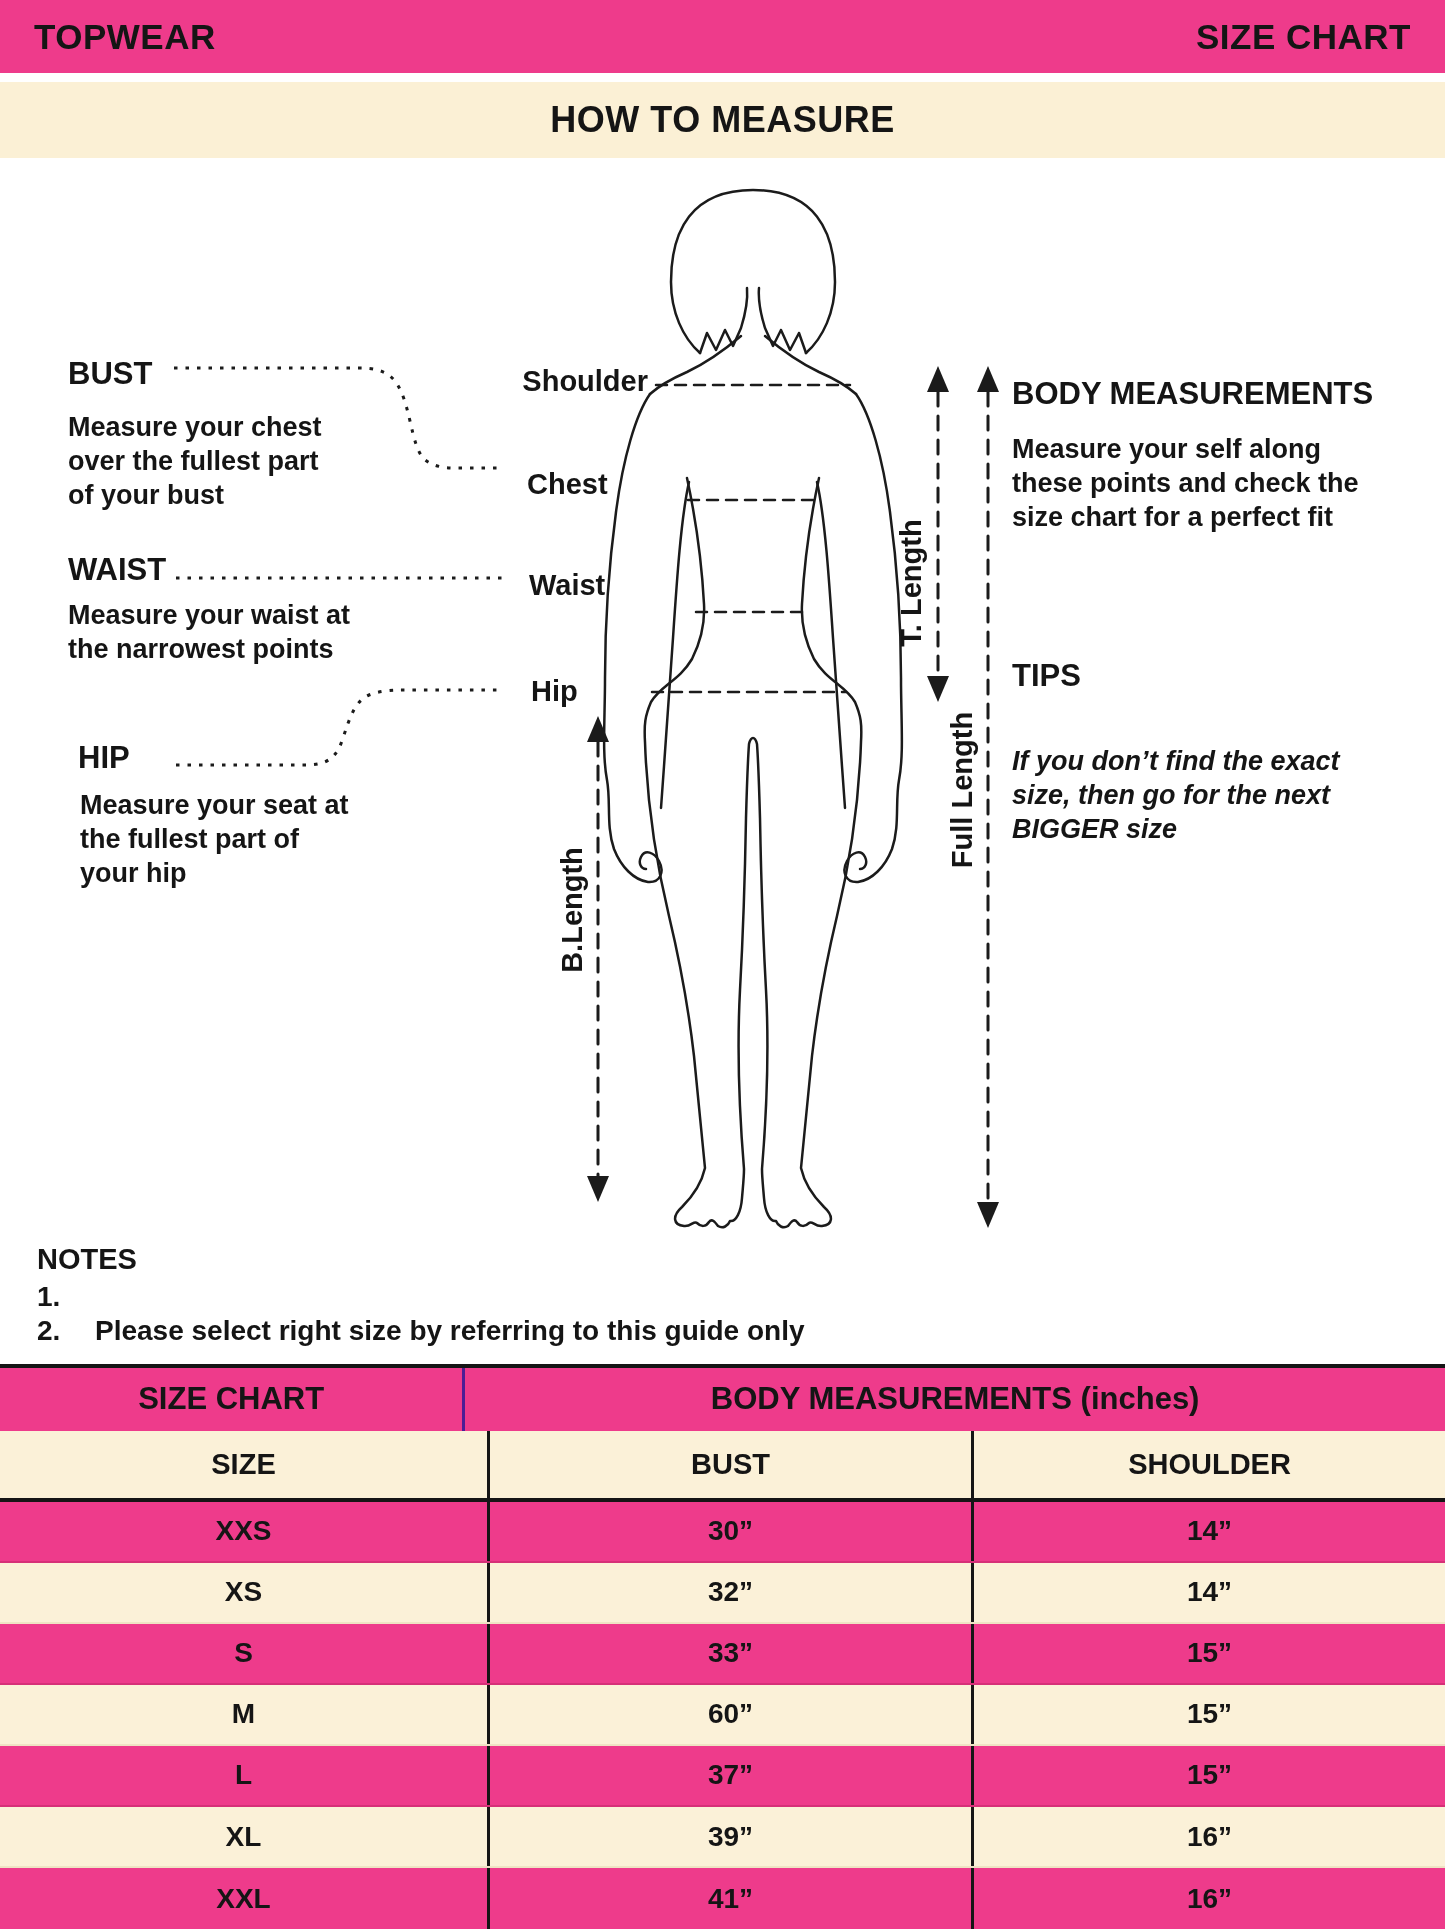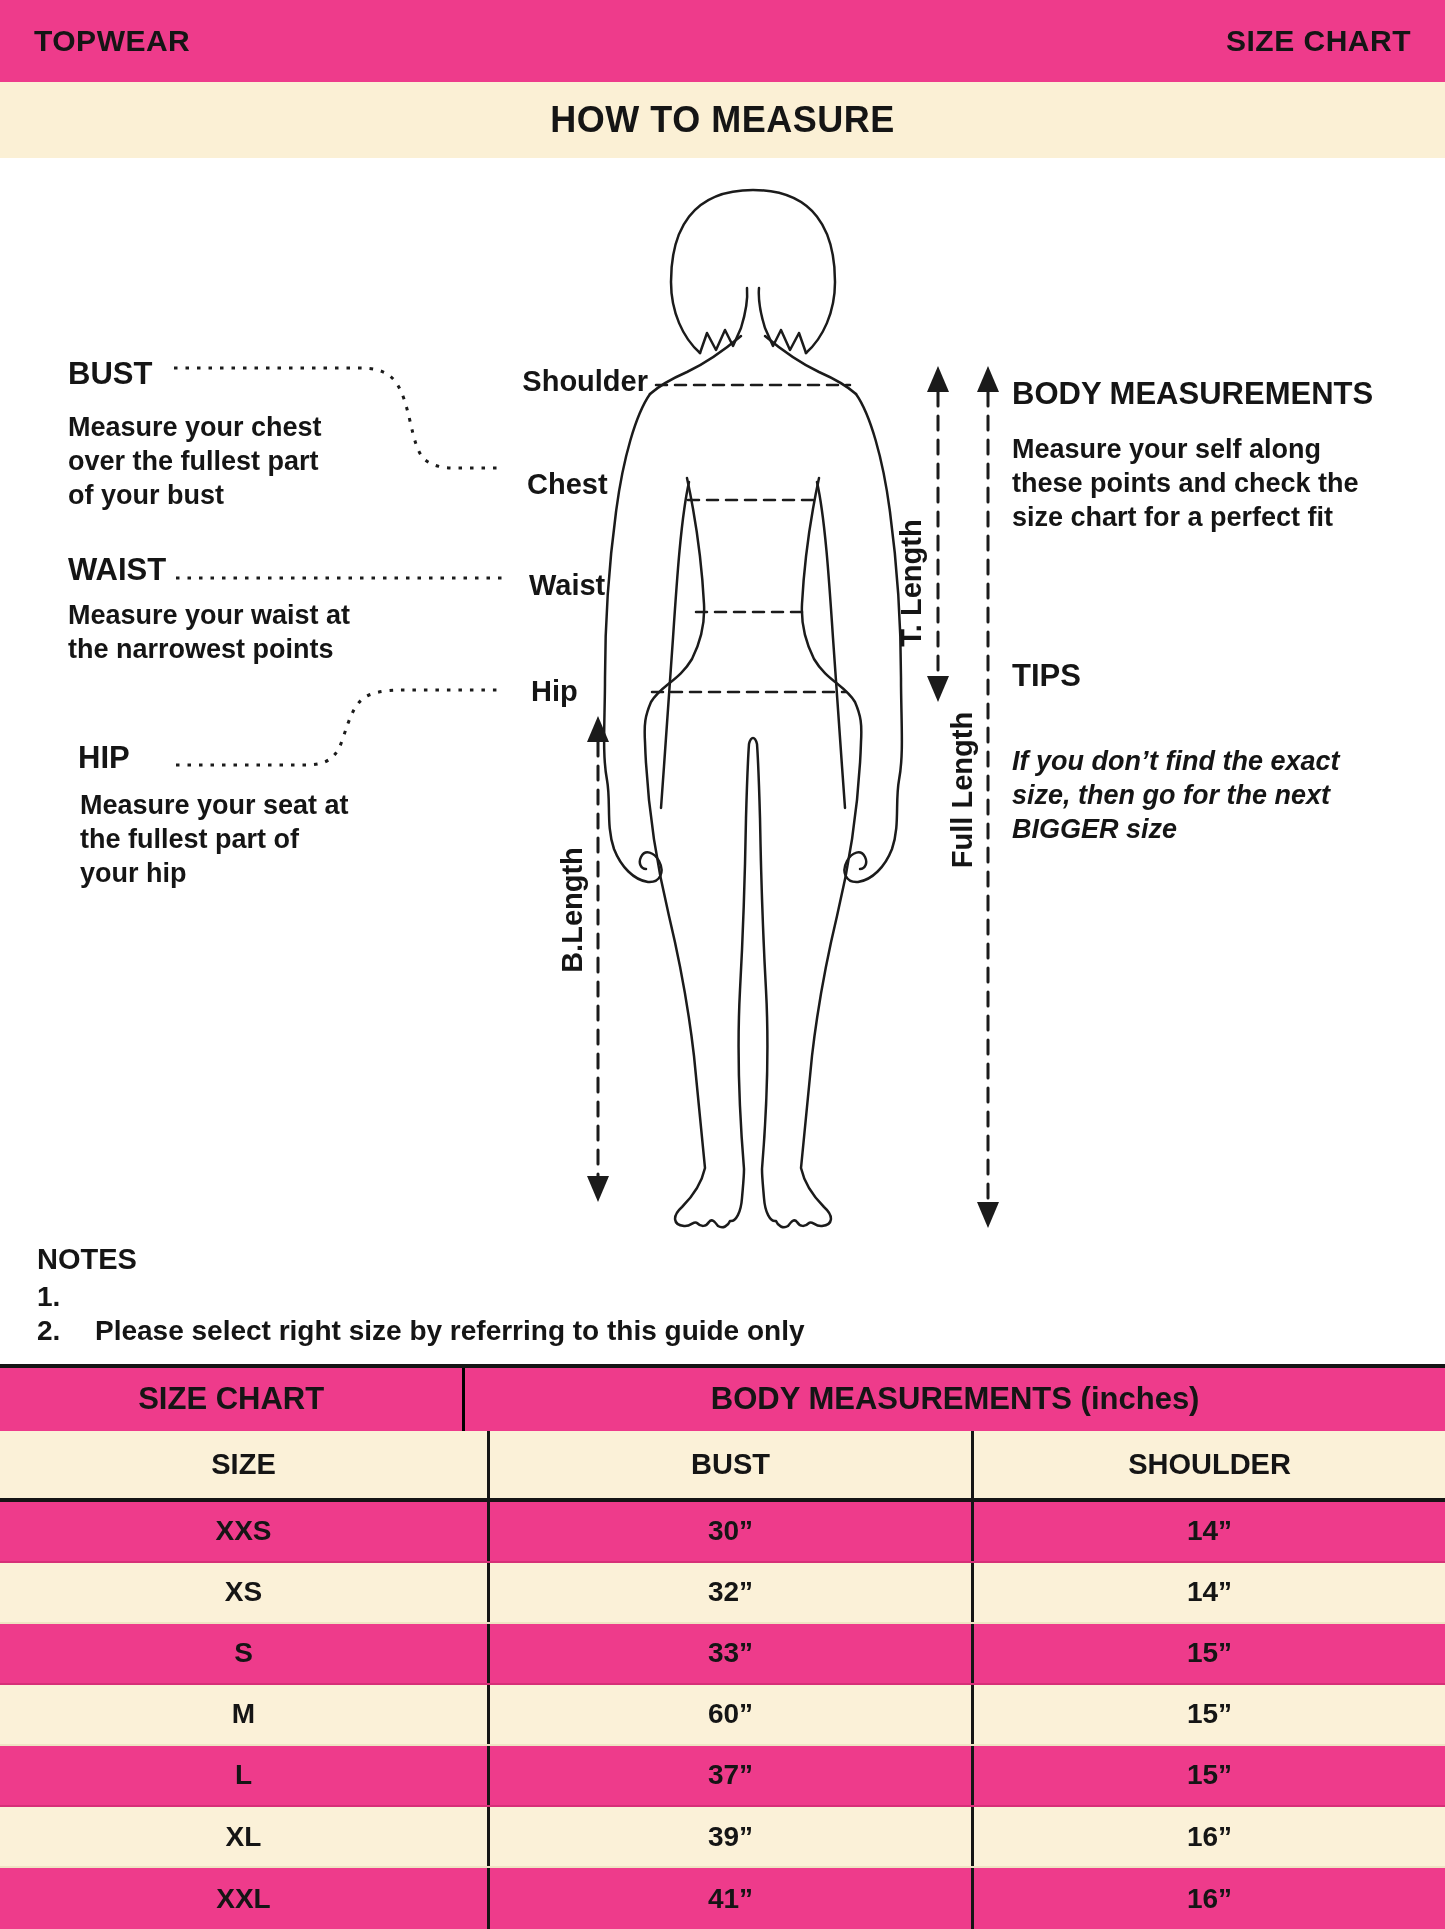--- a/index.html
+++ b/index.html
@@ -4,23 +4,23 @@
 <style>
   * { margin:0; padding:0; box-sizing:border-box; }
   html,body { background:#ffffff; }
   .page {
     position:relative; width:1445px; height:1929px; overflow:hidden;
     background:#ffffff; color:#151515;
     font-family:"Liberation Sans","DejaVu Sans",sans-serif; font-weight:700;
   }
   
   .topbar {
-    position:absolute; left:0; top:0; width:1445px; height:82px;
+    position:absolute; left:0; top:0; width:1445px; height:73px;
     background:#EE3B8B; display:flex; align-items:center; justify-content:space-between;
-    padding:0 34px; font-size:30px; letter-spacing:.5px;
+    padding:0 34px; font-size:35px; letter-spacing:.5px;
   }
   .banner {
     position:absolute; left:0; top:82px; width:1445px; height:76px;
     background:#FBF0D5; display:flex; align-items:center; justify-content:center;
     font-size:36px; letter-spacing:.5px;
   }
   
   svg.diagram { position:absolute; left:0; top:0; width:1445px; height:1929px; }
   .abs { position:absolute; }
   .h-sec { font-size:31px; }
@@ -37,21 +37,21 @@
   
   .sizetable {
     position:absolute; left:0; top:1364px; width:1445px; height:565px;
     border-top:4px solid #151515; display:flex; flex-direction:column;
   }
   .trow { display:flex; width:100%; }
   .cell { display:flex; align-items:center; justify-content:center; }
   .c1  { width:487px; }
   .c2  { width:484px; border-left:3px solid #151515; }
   .c3  { width:474px; border-left:3px solid #151515; }
-  .c23 { width:1035px; border-left:3px solid #000000; }
+  .c23 { width:1035px; border-left:3px solid #4c1d95; }
   .thead { height:64px; background:#EE3B8B; font-size:31px; }
   .tsub  { height:72px; background:#FBF1D8; font-size:29px; border-bottom:4px solid #151515; }
   .r-data { height:62px; font-size:28px; }
   .r-pink  { background:#EE3B8B; border-bottom:2px solid #d63078; }
   .r-cream { background:#FBF1D8; border-bottom:2px solid #efe3c4; }
   .r-last { flex:1 1 auto; border-bottom:none; }
 </style>
 </head>
 <body>
 

